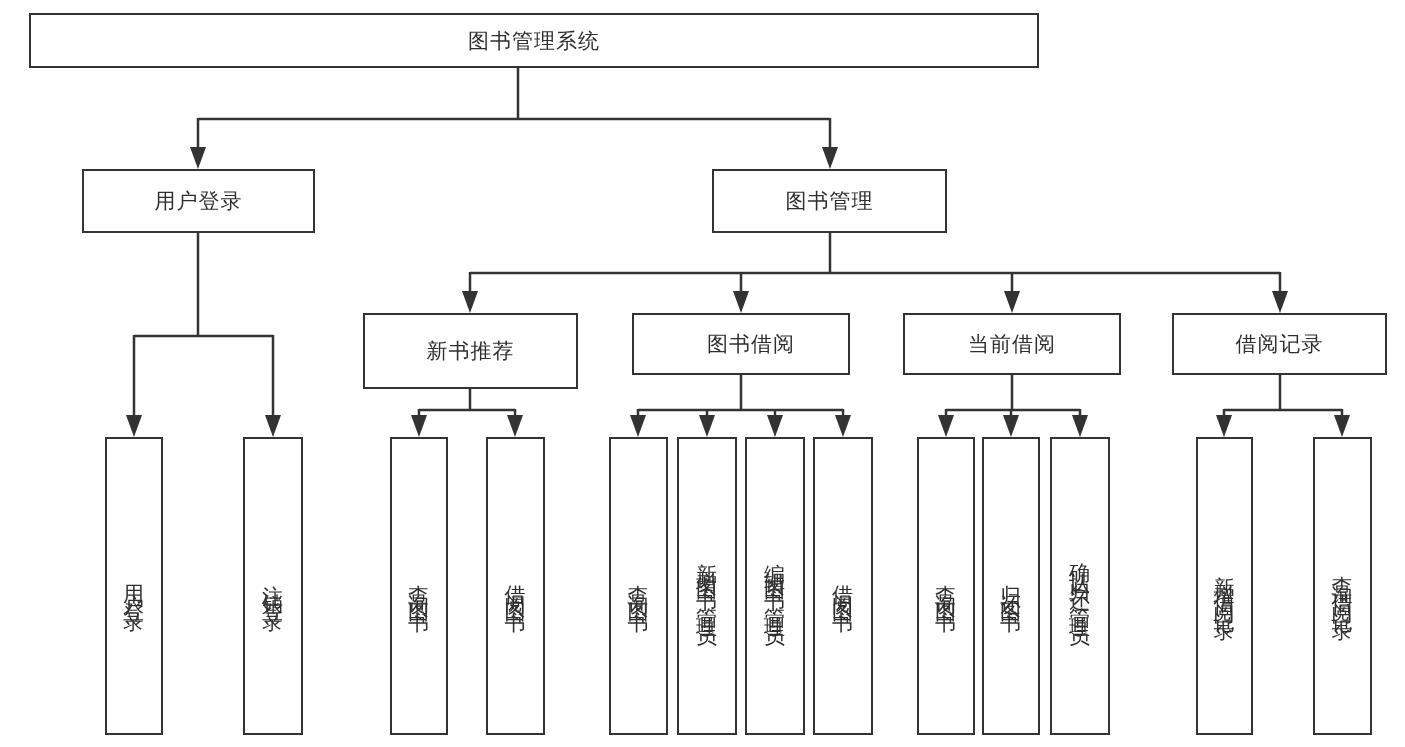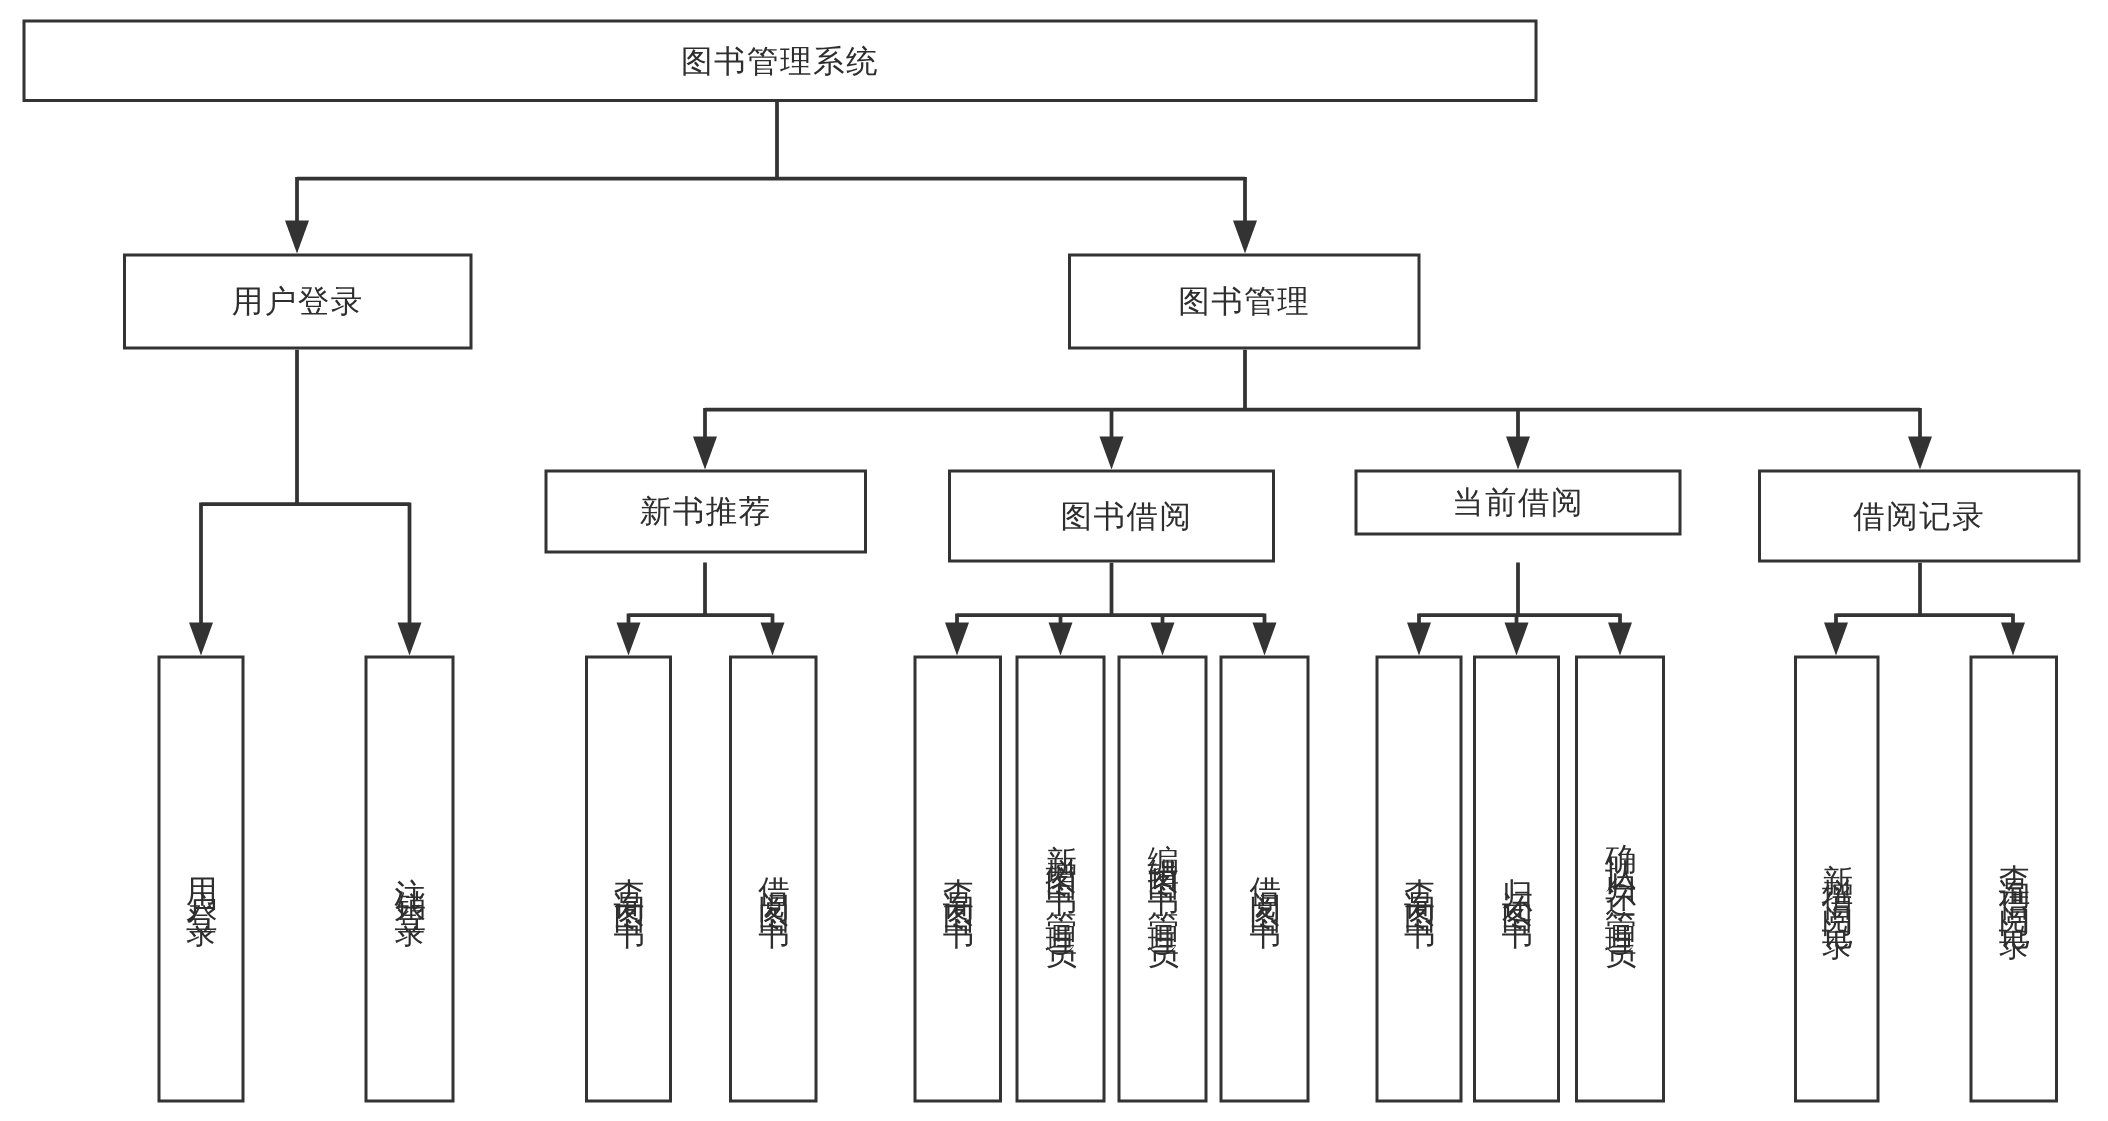--- a/index.html
+++ b/index.html
@@ -82,38 +82,38 @@
       <polygon points="1003,415 1019,415 1011,437"></polygon>
       <polygon points="1072,415 1088,415 1080,437"></polygon>
     </g>
     <g>
       <path d="M1280,375 L1280,410 M1224,410 L1342,410 M1224,409 L1224,417 M1342,409 L1342,417"></path>
       <polygon points="1216,415 1232,415 1224,437"></polygon>
       <polygon points="1334,415 1350,415 1342,437"></polygon>
     </g>
   </svg>
 
-  <div class="hbox" style="left:15px;top:13px;width:1010px;height:55px;">
+  <div class="hbox" style="left:29px;top:13px;width:1010px;height:55px;">
     <span>图书管理系统</span>
   </div>
 
   <div class="hbox" style="left:82px;top:169px;width:233px;height:64px;">
     <span>用户登录</span>
   </div>
   <div class="hbox" style="left:712px;top:169px;width:235px;height:64px;align-items:center;">
     <span>图书管理</span>
   </div>
 
-  <div class="hbox" style="left:363px;top:313px;width:215px;height:56px;">
+  <div class="hbox" style="left:363px;top:313px;width:215px;height:76px;">
     <span>新书推荐</span>
   </div>
   <div class="hbox" style="left:632px;top:313px;width:218px;height:62px;padding-left:20px;">
     <span>图书借阅</span>
   </div>
-  <div class="hbox" style="left:903px;top:313px;width:218px;height:44px;">
+  <div class="hbox" style="left:903px;top:313px;width:218px;height:62px;">
     <span>当前借阅</span>
   </div>
   <div class="hbox" style="left:1172px;top:313px;width:215px;height:62px;">
     <span>借阅记录</span>
   </div>
 
   <div class="vbox" style="left:105px;width:58px;">
     <span class="vlabel">用户登录</span>
   </div>
   <div class="vbox" style="left:243px;width:60px;">

